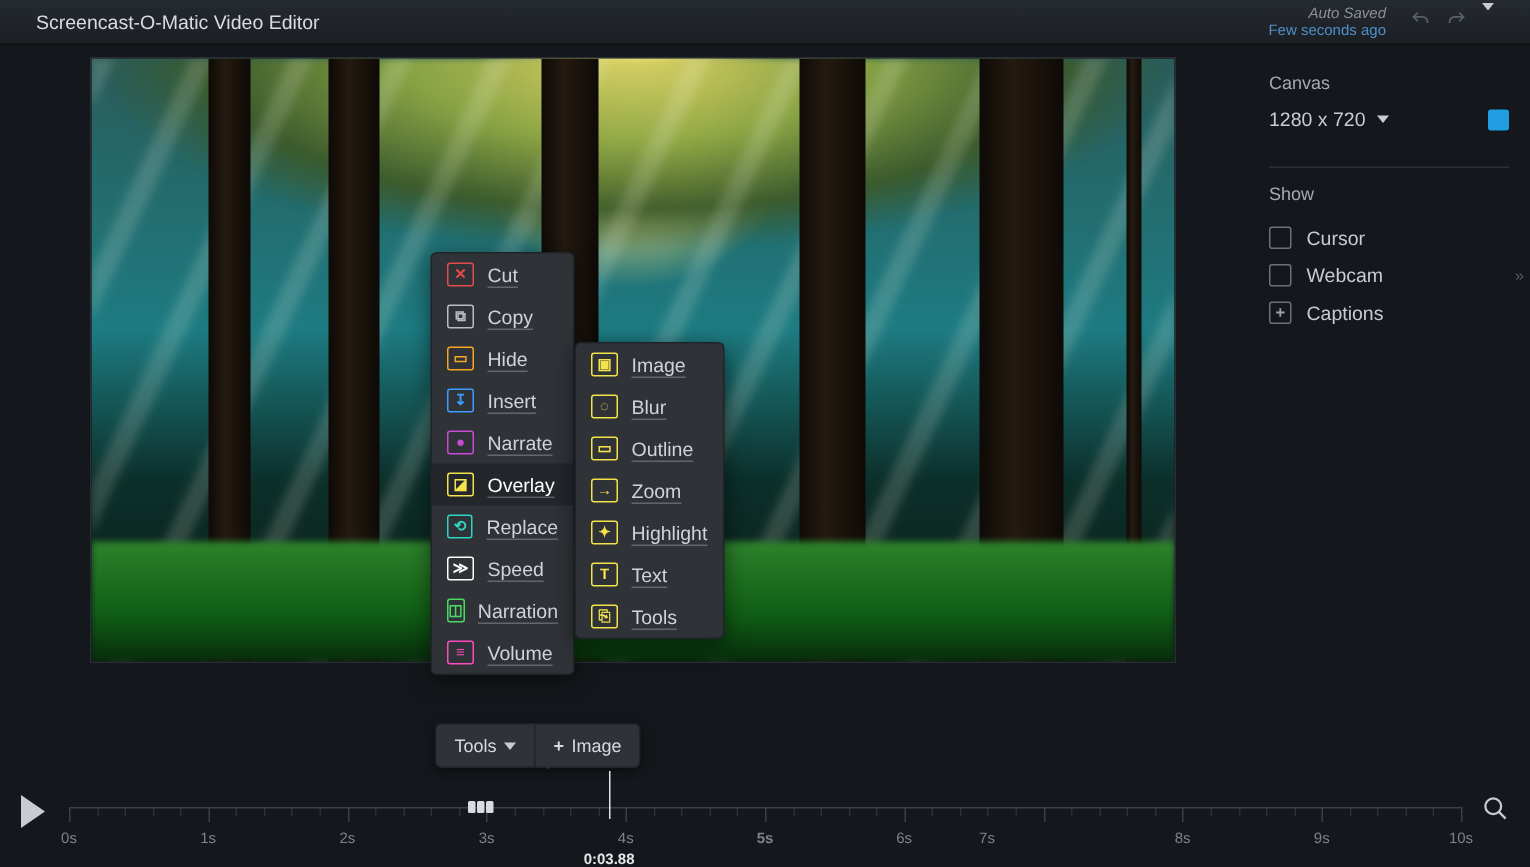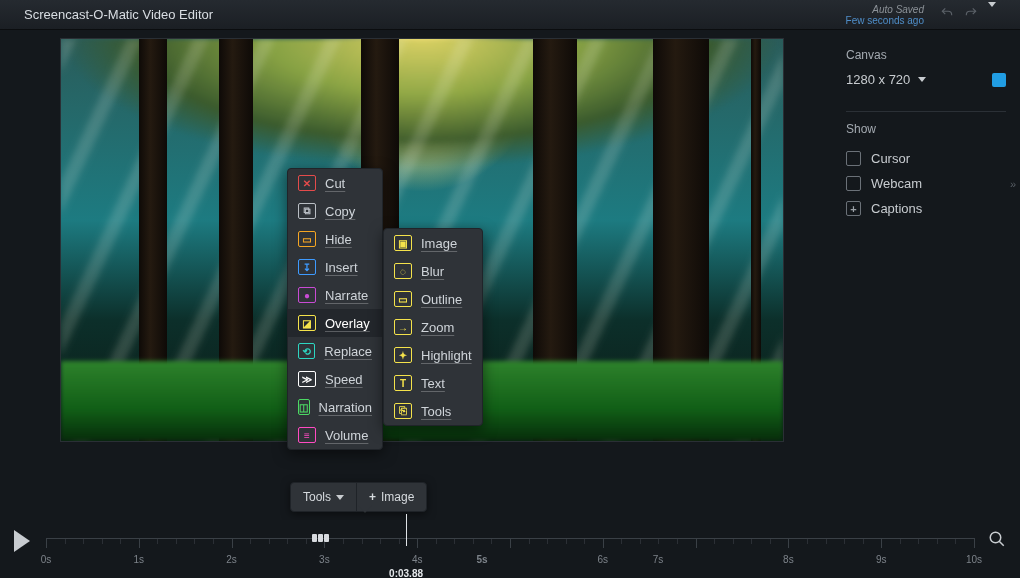--- a/index.html
+++ b/index.html
@@ -276,21 +276,21 @@
       <div class="tick small" style="left: 389.76px;"></div>
       <div class="tick small" style="left: 408.32px;"></div>
       <div class="tick small" style="left: 426.88px;"></div>
       <div class="tick small" style="left: 445.44px;"></div>
       <div class="tick-label" style="left: 371.2px;">4s</div>
       <div class="tick" style="left: 464px;"></div>
       <div class="tick small" style="left: 482.56px;"></div>
       <div class="tick small" style="left: 501.12px;"></div>
       <div class="tick small" style="left: 519.68px;"></div>
       <div class="tick small" style="left: 538.24px;"></div>
-      <div class="tick-label" style="left: 436px; font-weight: bold;">5s</div>
+      <div class="tick-label" style="left: 464px; font-weight: bold;">5s</div>
       <div class="tick" style="left: 556.8px;"></div>
       <div class="tick small" style="left: 575.36px;"></div>
       <div class="tick small" style="left: 593.92px;"></div>
       <div class="tick small" style="left: 612.48px;"></div>
       <div class="tick small" style="left: 631.04px;"></div>
       <div class="tick-label" style="left: 556.8px;">6s</div>
       <div class="tick" style="left: 649.6px;"></div>
       <div class="tick small" style="left: 668.16px;"></div>
       <div class="tick small" style="left: 686.72px;"></div>
       <div class="tick small" style="left: 705.28px;"></div>

